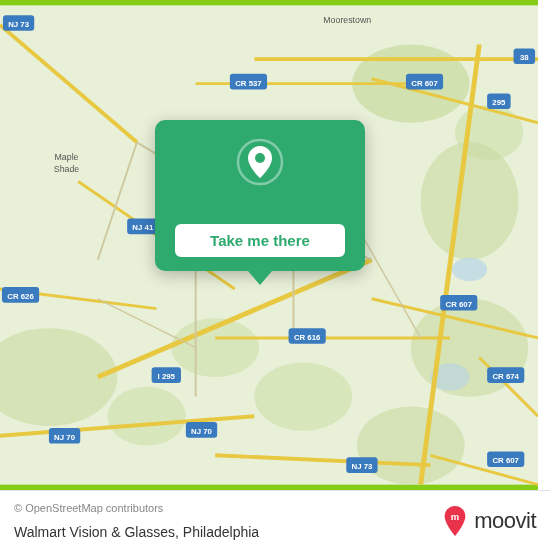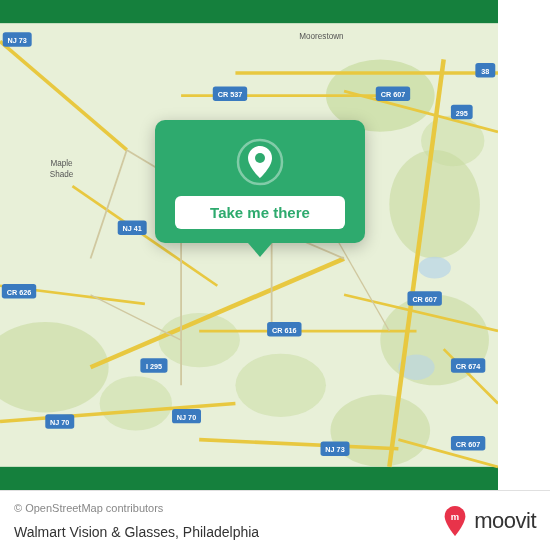--- a/index.html
+++ b/index.html
@@ -5,25 +5,25 @@
     * { margin: 0; padding: 0; box-sizing: border-box; }
     body {
       width: 550px;
       height: 550px;
       overflow: hidden;
       font-family: Arial, sans-serif;
       position: relative;
     }
 
     #map-container {
-      width: 498px;
+      width: 538px;
       height: 490px;
       position: relative;
       overflow: hidden;
-      background-color: #15803d;
+      background-color: #84cc16;
     }
 
     
     #map-svg {
       width: 100%;
       height: 100%;
     }
 
     
     #popup-card {
@@ -32,20 +32,21 @@
       left: 155px;
       width: 210px;
       background: #2eaa6e;
       border-radius: 10px;
       display: flex;
       flex-direction: column;
       align-items: center;
       padding: 18px 20px 14px 20px;
       box-shadow: 0 4px 16px rgba(0,0,0,0.25);
       z-index: 10;
+      gap: 28px;
     }
 
     #popup-pin-icon {
       width: 48px;
       height: 48px;
       margin-bottom: 10px;
     }
 
     #popup-button {
       background: white;

